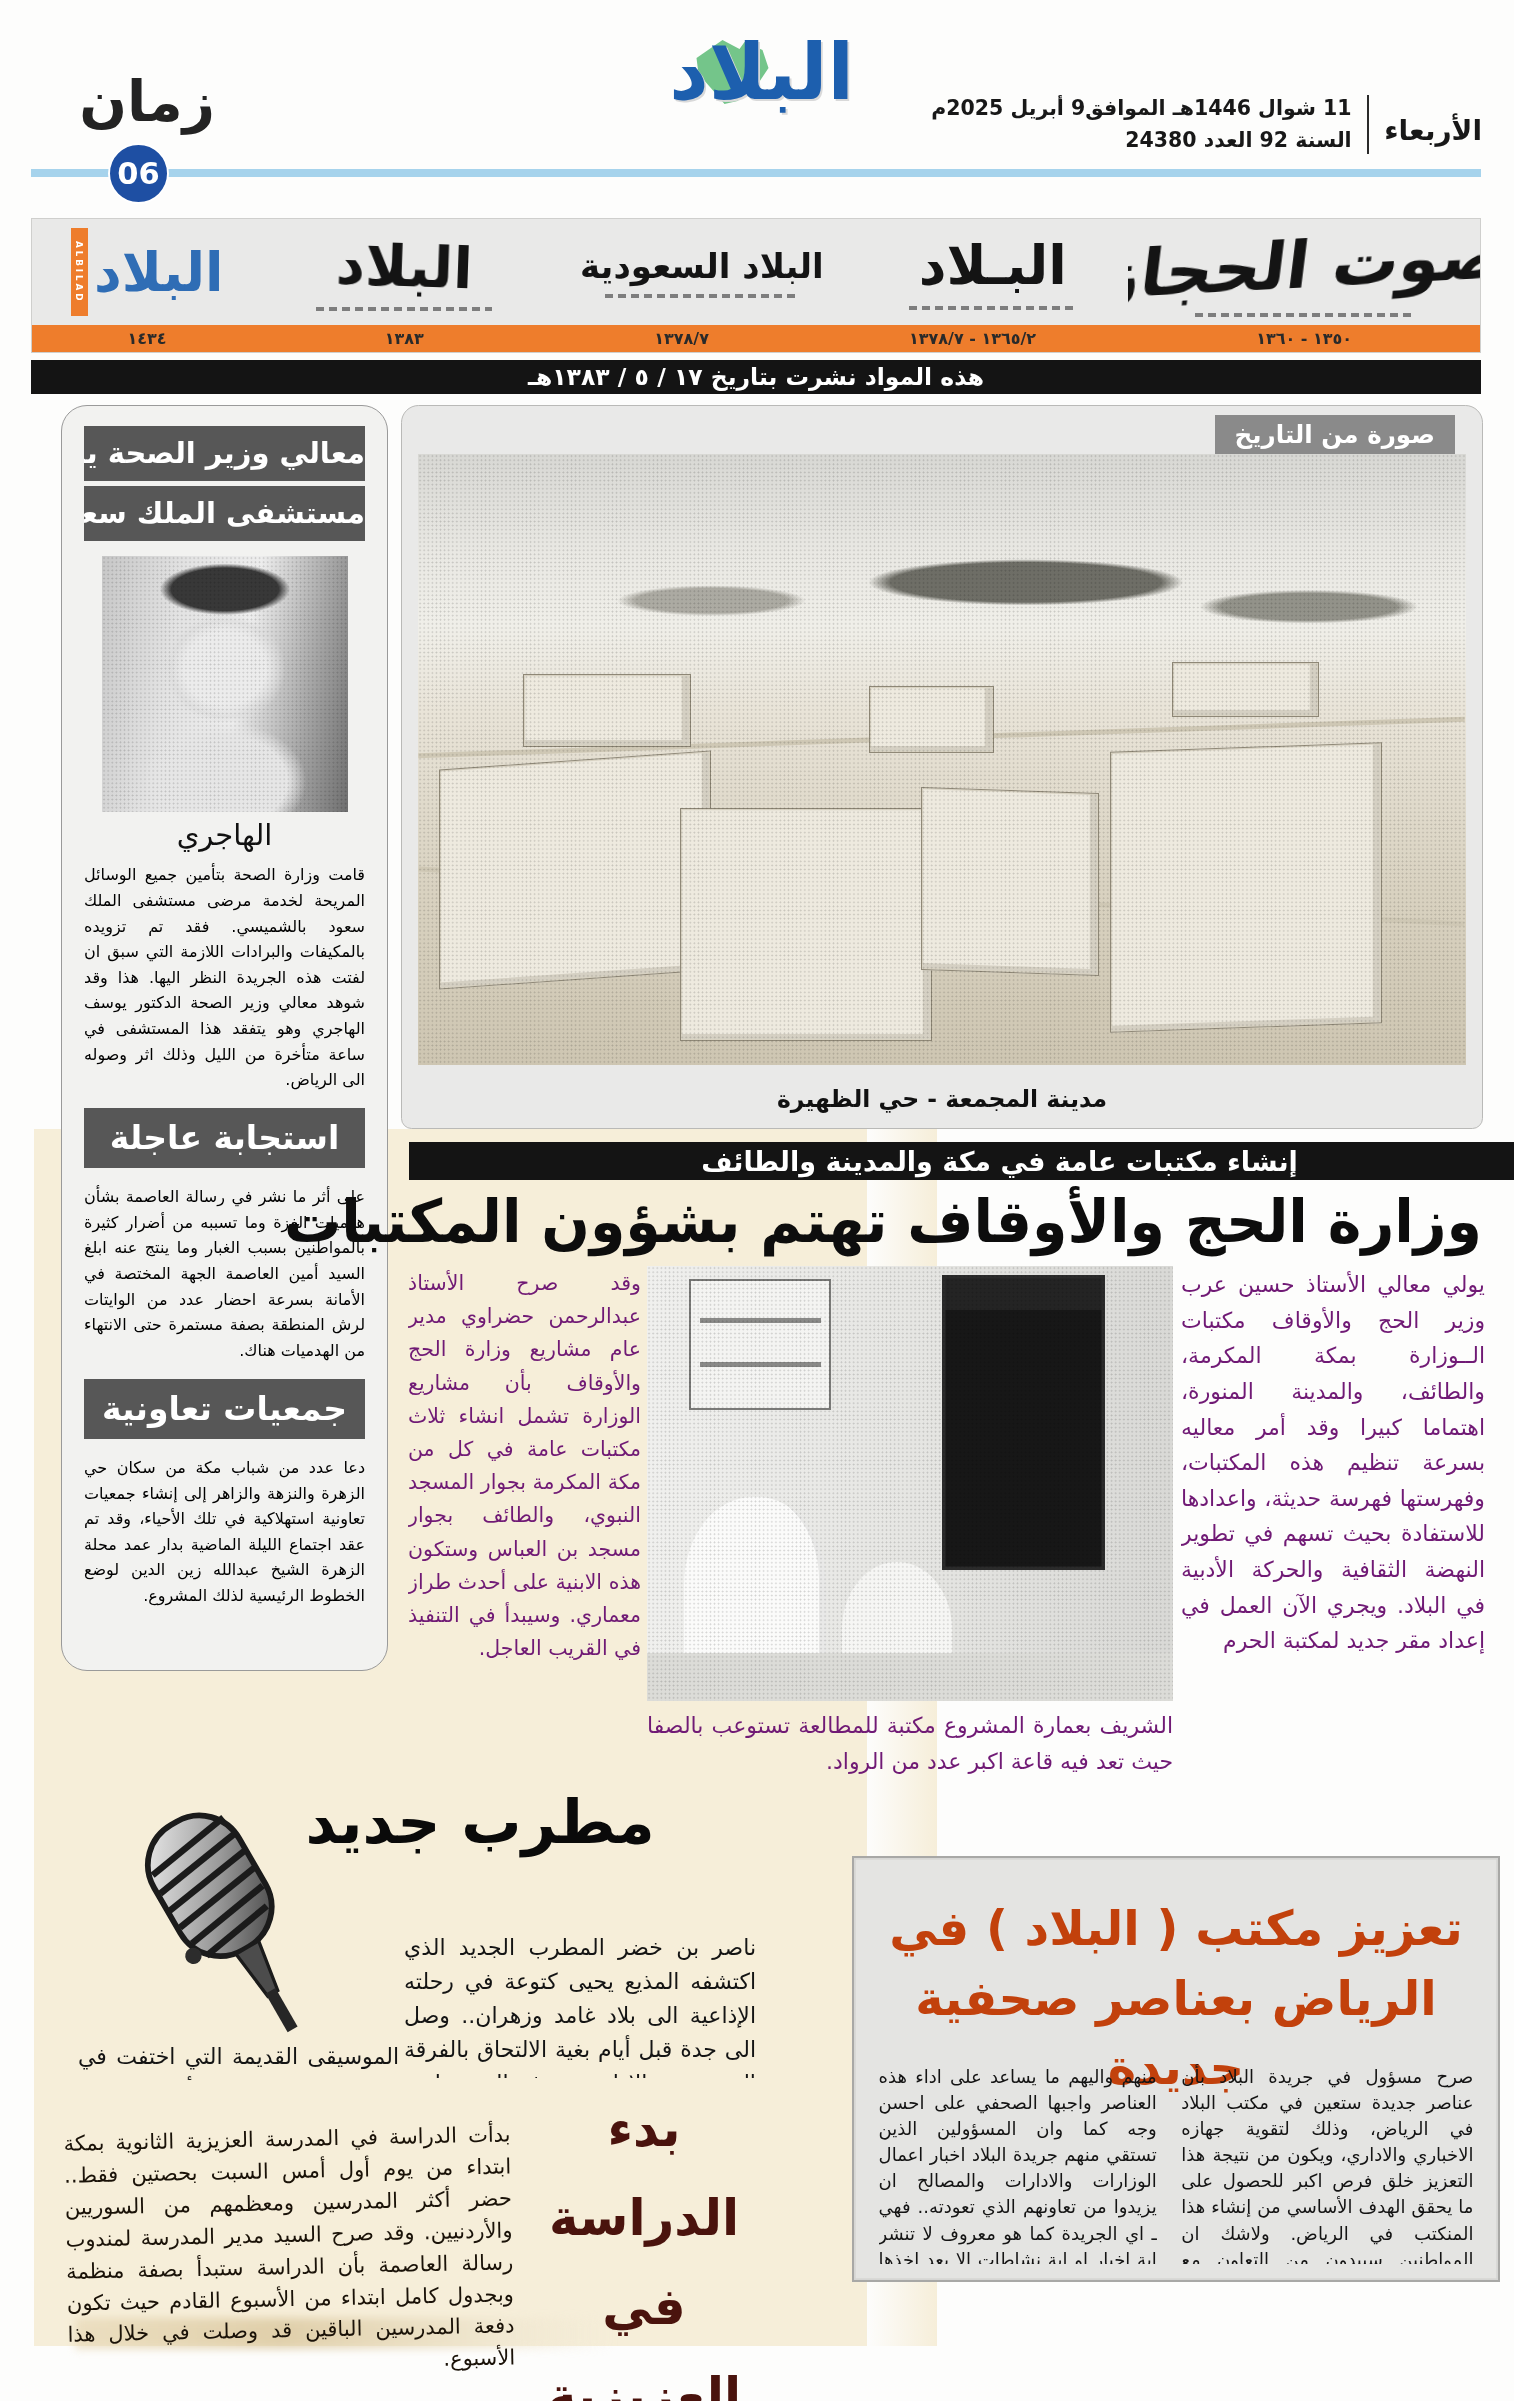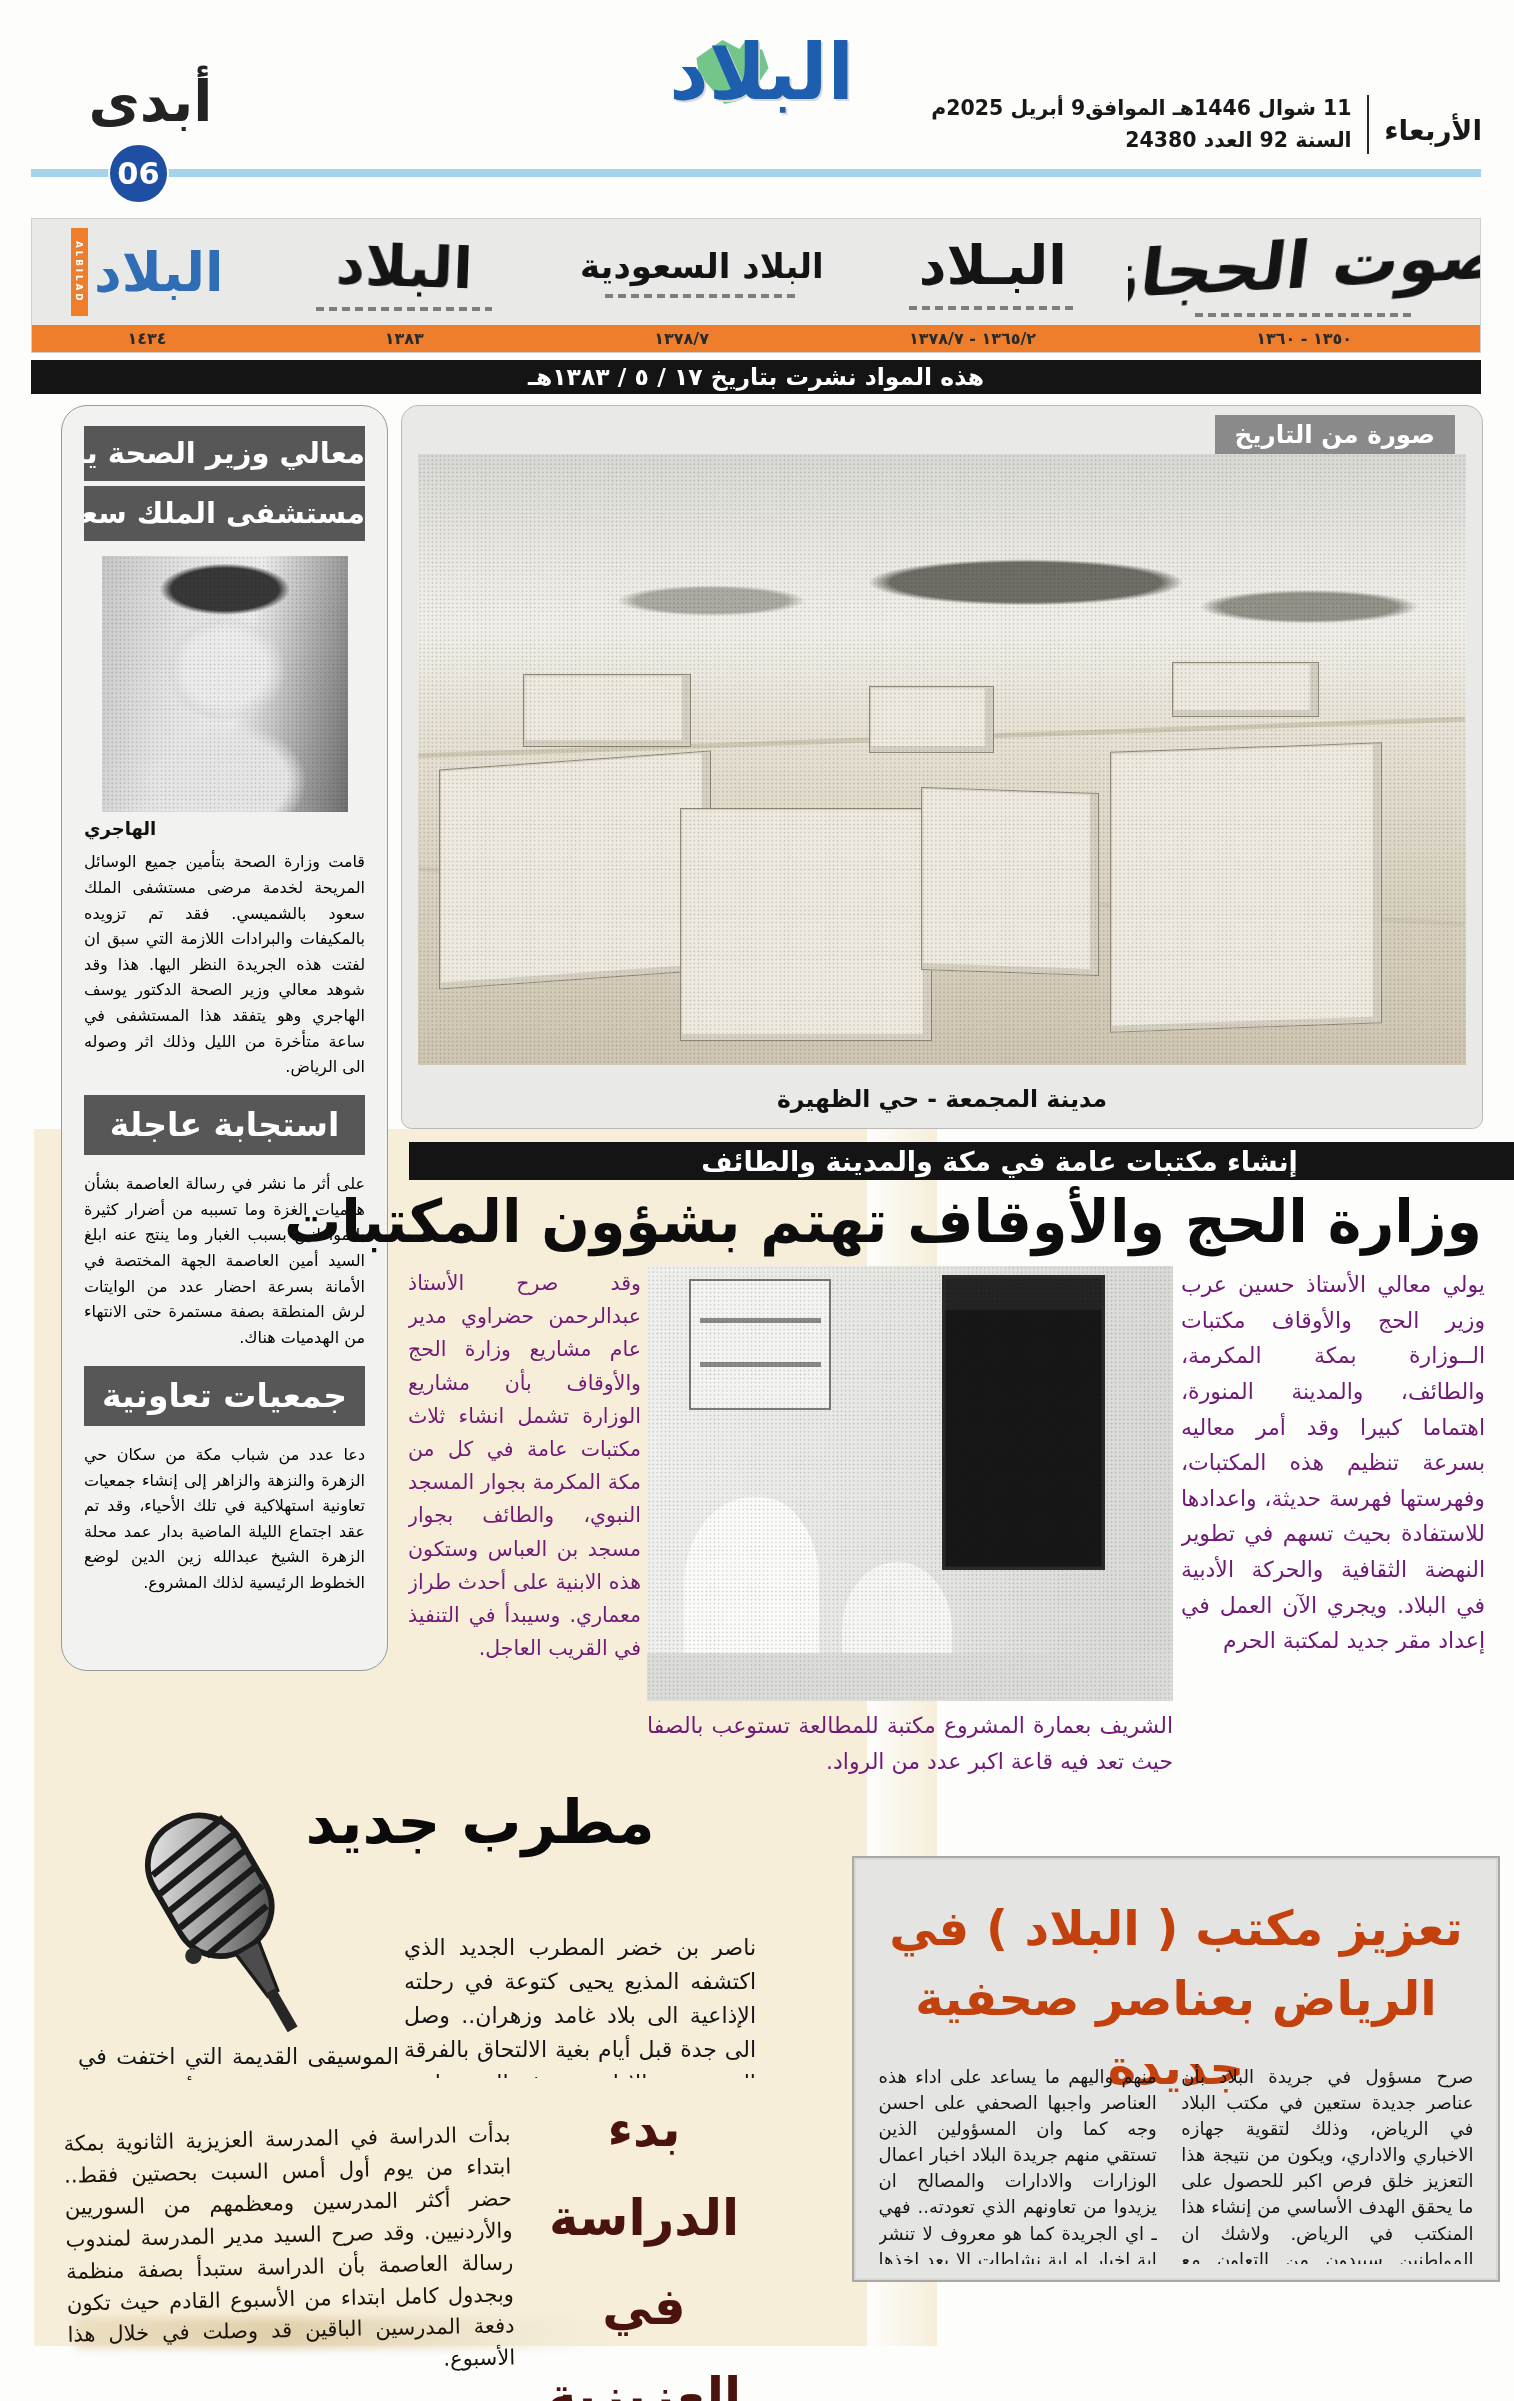--- a/index.html
+++ b/index.html
@@ -59,21 +59,21 @@
   .hblock { background:#575757; color:#fff; text-align:center; font-weight:900; font-size:29px;
     height:55px; line-height:55px; margin-bottom:4.7px; white-space:nowrap; overflow:hidden; }
   .photo-portrait { position:relative; width:246px; height:256px; margin:15.2px auto 5.9px auto; overflow:hidden;
     background:
       radial-gradient(ellipse 42% 16% at 50% 13%, #383838 0 52%, rgba(56,56,56,0) 63%),
       radial-gradient(ellipse 30% 26% at 50% 44%, #ececec 0 55%, rgba(222,222,222,.65) 72%, rgba(222,222,222,0) 82%),
       radial-gradient(ellipse 46% 32% at 50% 88%, #e6e6e6 0 55%, rgba(230,230,230,0) 72%),
       linear-gradient(100deg,#c7c7c7 0%,#e3e3e3 30%,#ededed 55%,#a5a5a5 80%,#6f6f6f 100%); }
   .halftone::after { content:""; position:absolute; inset:0;
     background-image:radial-gradient(rgba(0,0,0,0.17) 0.7px, transparent 1px); background-size:4.1px 4.1px; pointer-events:none; }
-  .photo-cap { text-align:left; font-size:18px; font-weight:700; color:#111; margin:3.5px 0 10.6px 0; }
+  .photo-cap { text-align:center; font-size:29px; font-weight:400; color:#111; margin:3.5px 0 10.6px 0; }
   .side-body { font-size:16px; line-height:1.6; text-align:justify; color:#000000; margin-bottom:15.2px; }
   .sec-head { background:#575757; color:#fff; text-align:center; font-weight:900; font-size:33px;
     height:60px; line-height:60px; margin:5.9px 0 16.4px 0; white-space:nowrap; overflow:hidden; }
 
   
   .photo-frame { position:absolute; left:402px; top:405px; width:1082px; height:724px; z-index:3;
     background:#e9e9e8; border:1.8px solid #b9b9b7; border-radius:17.6px 17.6px 10.6px 10.6px; }
   .history-badge { position:absolute; top:9.4px; right:27px; background:#8a8a8a; color:#fff;
     font-size:24.6px; font-weight:800; padding:4.7px 20px; }
   .photo-aerial { position:absolute; left:16.4px; right:16.4px; top:48px; bottom:63px; overflow:hidden;
@@ -146,21 +146,21 @@
 </head>
 <body>
 
 <div class="page">
 
   <div class="cream"></div>
   <div class="cream-fade"></div>
   <div class="scan-smudge"></div>
 
   <div class="blue-rule"></div>
-  <div class="section-label">أبدى</div>
+  <div class="section-label">زمان</div>
   <div class="pagenum-circle">
     <span>06</span>
   </div>
 
   <div class="logo">
     <svg class="map" viewBox="0 0 100 100">
       <path d="M12 30 L38 12 L55 21 L60 14 L78 22 L84 40 L72 58 L53 73 L40 76 L29 63 L14 46 Z" fill="#74c58a"></path>
     </svg>
     <div class="logo-text">البلاد</div>
   </div>

